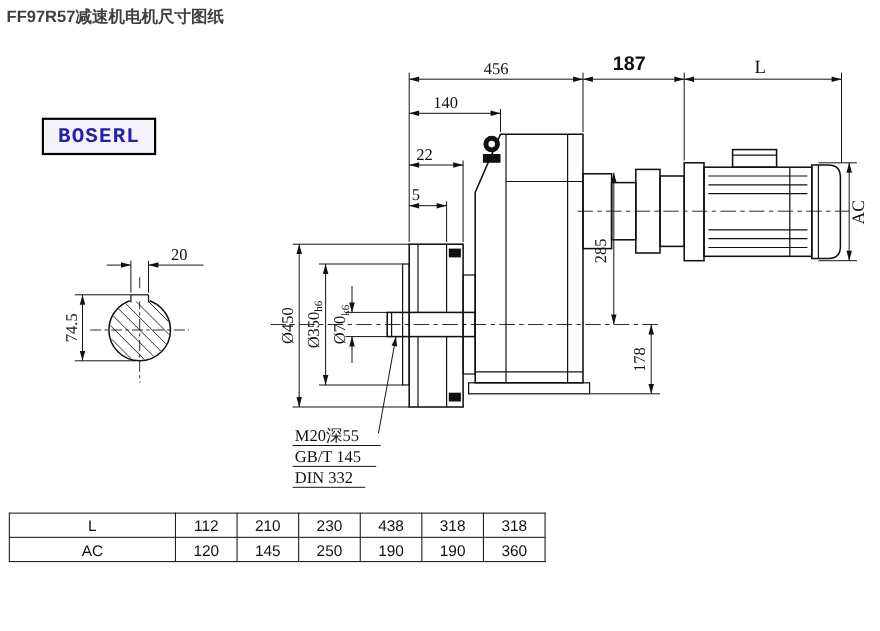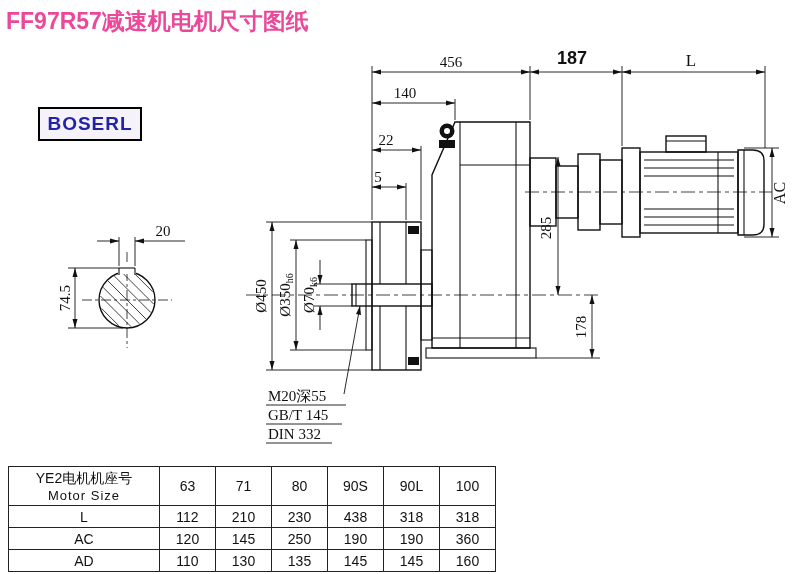--- a/index.html
+++ b/index.html
@@ -2,30 +2,30 @@
 <html><head>
 <meta charset="utf-8">
 <style>
   html,body{margin:0;padding:0;}
   body{
     width:800px;height:574px;position:relative;background:#ffffff;
     font-family:"Liberation Sans", sans-serif;color:#111;overflow:hidden;
   }
   .page-title{
     position:absolute;left:6px;top:6px;margin:0;
-    font-size:23px;font-weight:700;color:#ec4899;letter-spacing:0px;
+    font-size:15px;font-weight:700;color:#404040;letter-spacing:0px;
     font-family:"Liberation Sans", sans-serif;white-space:nowrap;
   }
   .logo-box{
     position:absolute;left:38px;top:107px;width:100px;height:30px;
     border:2px solid #000;background:#f6f2fa;
     display:flex;align-items:center;justify-content:center;
   }
   .logo-box span{
-    font-family:Liberation Sans, sans-serif;font-weight:700;font-size:19px;
+    font-family:Liberation Mono, monospace;font-weight:700;font-size:19px;
     color:#2222aa;letter-spacing:1px;
   }
   svg{position:absolute;left:0;top:0;}
   svg text{font-family:"Liberation Serif", serif;font-size:15px;fill:#111;}
   svg text.b187{font-family:"Liberation Sans", sans-serif;font-weight:700;font-size:18px;}
   svg text.note{font-size:15px;}
   svg .ln{stroke:#111;stroke-width:1.4;fill:none;}
   svg .ln2{stroke:#111;stroke-width:1.1;fill:none;}
   svg .thin{stroke:#111;stroke-width:0.9;fill:none;}
   svg .cl{stroke:#111;stroke-width:0.8;fill:none;stroke-dasharray:14 4 4 4;}
@@ -262,53 +262,32 @@
     <line class="thin" x1="266" y1="405" x2="346" y2="405"></line>
     <text class="note" x="268" y="420">GB/T 145</text>
     <line class="thin" x1="266" y1="424" x2="342" y2="424"></line>
     <text class="note" x="268" y="439">DIN 332</text>
     <line class="thin" x1="266" y1="443" x2="332" y2="443"></line>
   </g>
 </svg>
 
 <table class="dim-table">
   <tbody>
-      <tr class="hdr">
-    <td class="c0">
-      <div>YE2电机机座号</div>
-      <div class="hdr-en">Motor Size</div>
-    </td>
-    <td class="cv">63</td>
-    <td class="cv">71</td>
-    <td class="cv">80</td>
-    <td class="cv">90S</td>
-    <td class="cv">90L</td>
-    <td class="cv">100</td>
-  </tr>
   <tr>
     <td class="c0">L</td>
     <td class="cv">112</td>
     <td class="cv">210</td>
     <td class="cv">230</td>
     <td class="cv">438</td>
     <td class="cv">318</td>
     <td class="cv">318</td>
   </tr>
   <tr>
     <td class="c0">AC</td>
     <td class="cv">120</td>
     <td class="cv">145</td>
     <td class="cv">250</td>
     <td class="cv">190</td>
     <td class="cv">190</td>
     <td class="cv">360</td>
   </tr>
-  <tr>
-    <td class="c0">AD</td>
-    <td class="cv">110</td>
-    <td class="cv">130</td>
-    <td class="cv">135</td>
-    <td class="cv">145</td>
-    <td class="cv">145</td>
-    <td class="cv">160</td>
-  </tr>
 </tbody>
   </table>
 
 </body></html>

